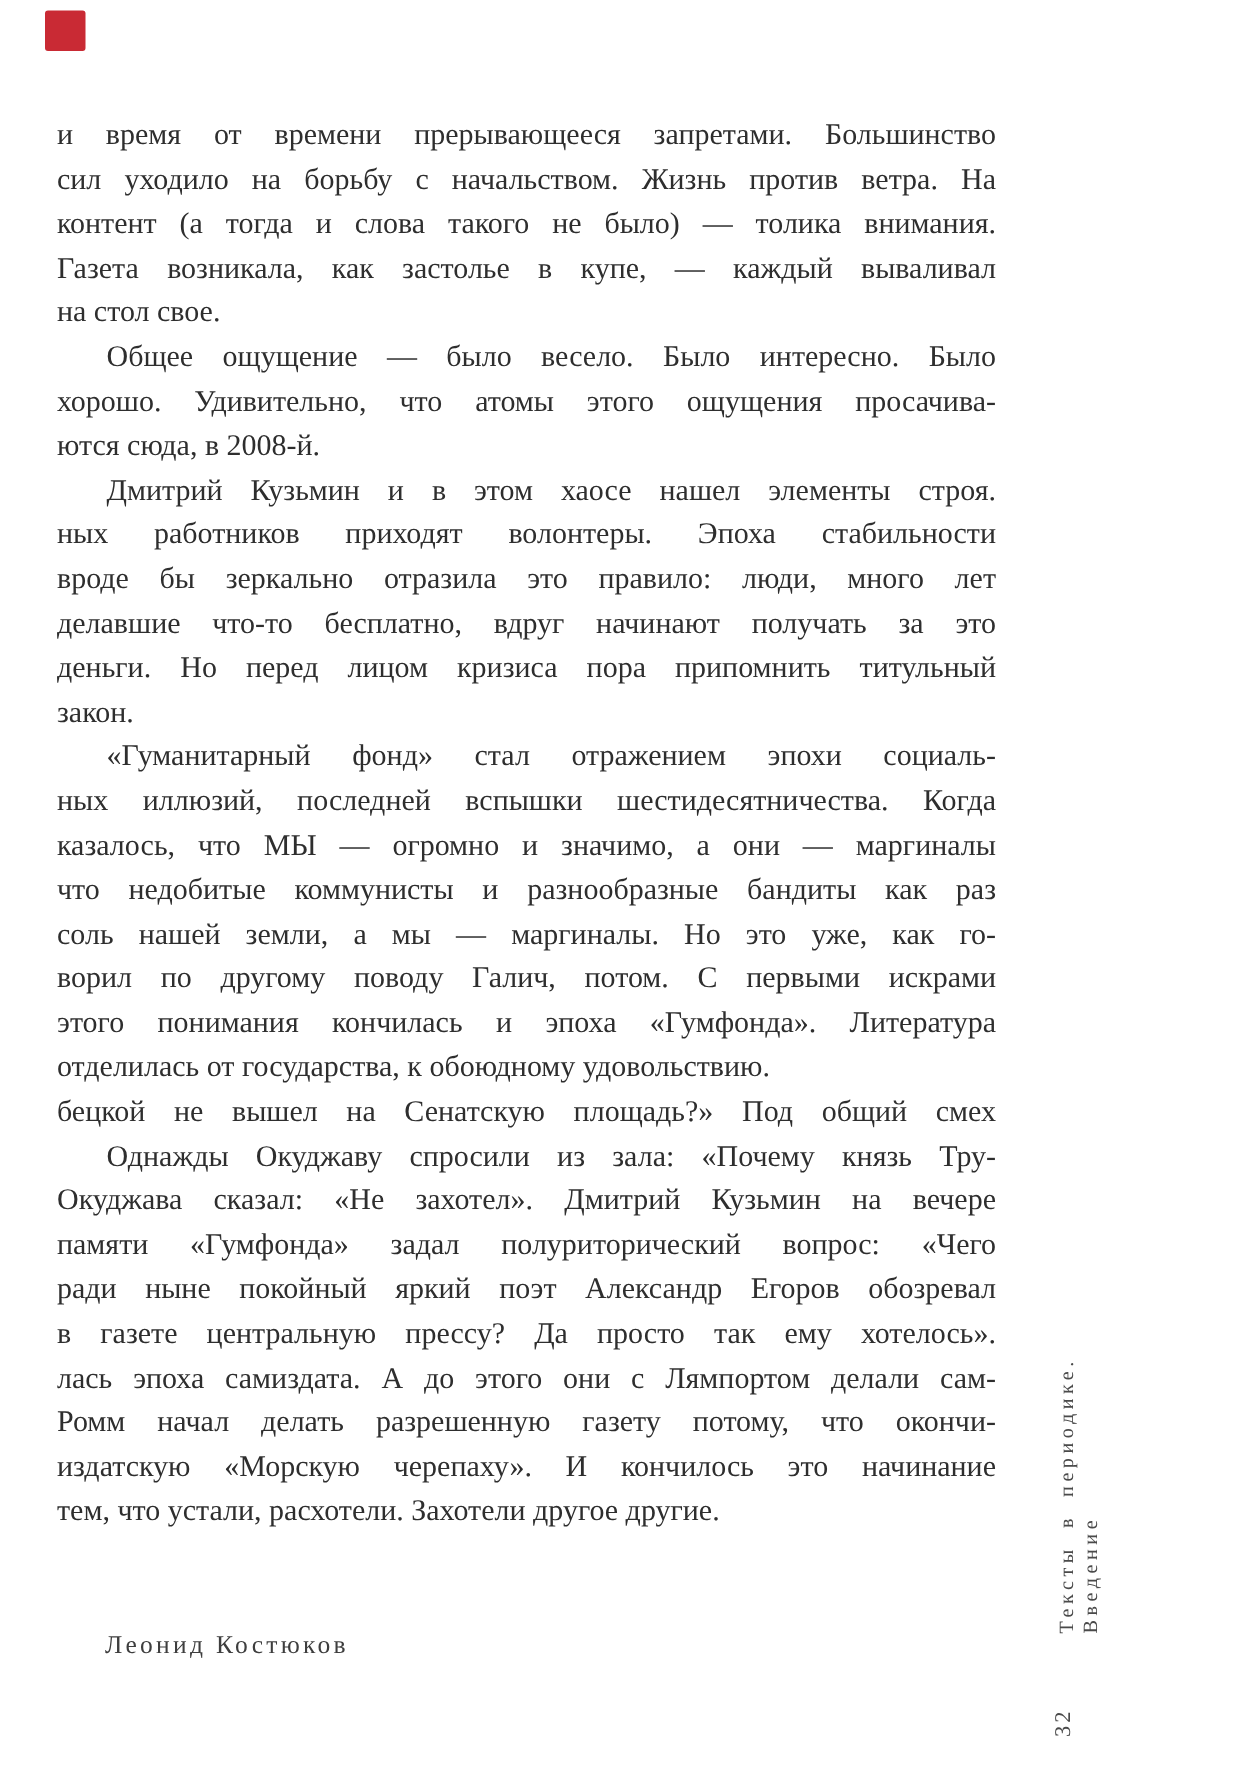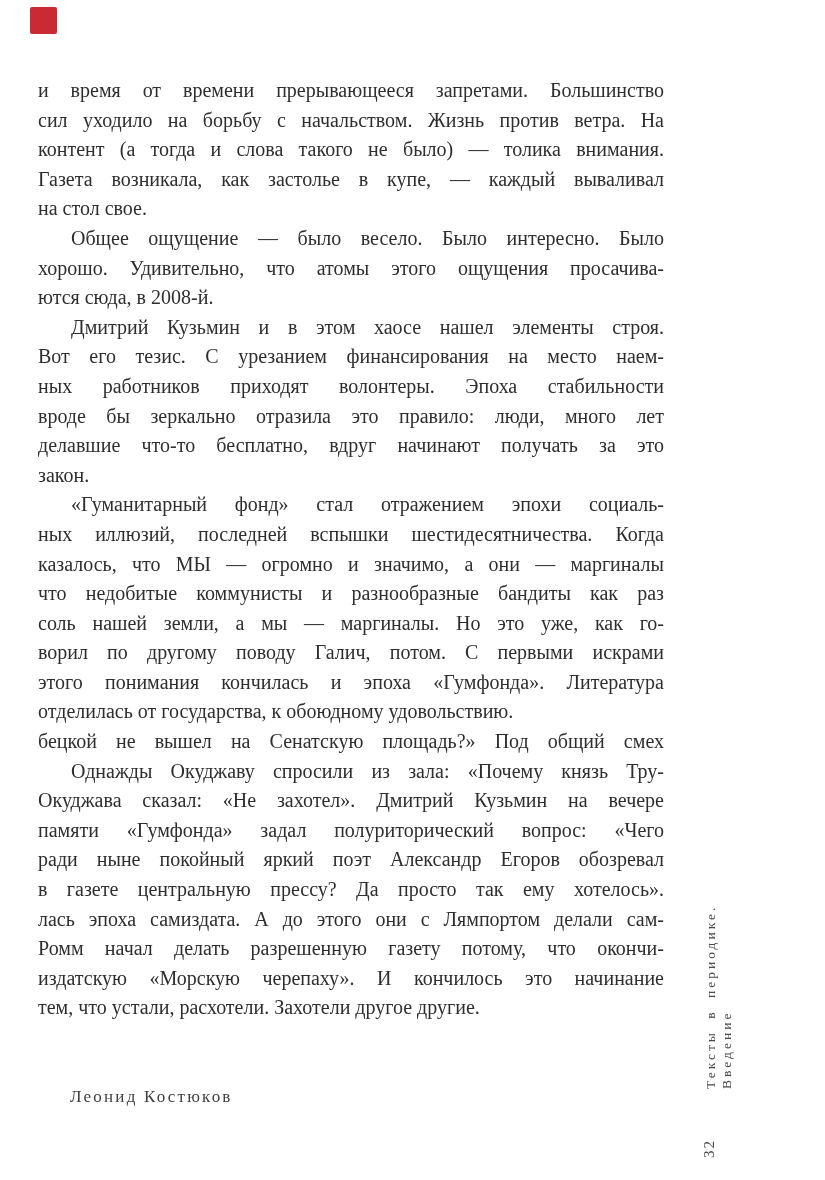--- a/index.html
+++ b/index.html
@@ -79,24 +79,24 @@
   <div class="text-block" id="body-text">
       <div class="line">и время от времени прерывающееся запретами. Большинство</div>
       <div class="line">сил уходило на борьбу с начальством. Жизнь против ветра. На</div>
       <div class="line">контент (а тогда и слова такого не было) — толика внимания.</div>
       <div class="line">Газета возникала, как застолье в купе, — каждый вываливал</div>
       <div class="line pl">на стол свое.</div>
       <div class="line indent">Общее ощущение — было весело. Было интересно. Было</div>
       <div class="line">хорошо. Удивительно, что атомы этого ощущения просачива-</div>
       <div class="line pl">ются сюда, в 2008-й.</div>
       <div class="line indent">Дмитрий Кузьмин и в этом хаосе нашел элементы строя.</div>
-      <div class="line">Вот его тезис. С урезанием финансирования на место наем-</div>
       <div class="line">ных работников приходят волонтеры. Эпоха стабильности</div>
       <div class="line">вроде бы зеркально отразила это правило: люди, много лет</div>
       <div class="line">делавшие что-то бесплатно, вдруг начинают получать за это</div>
+      <div class="line">деньги. Но перед лицом кризиса пора припомнить титульный</div>
       <div class="line pl">закон.</div>
       <div class="line indent">«Гуманитарный фонд» стал отражением эпохи социаль-</div>
       <div class="line">ных иллюзий, последней вспышки шестидесятничества. Когда</div>
       <div class="line">казалось, что МЫ — огромно и значимо, а они — маргиналы</div>
       <div class="line">что недобитые коммунисты и разнообразные бандиты как раз</div>
       <div class="line">соль нашей земли, а мы — маргиналы. Но это уже, как го-</div>
       <div class="line">ворил по другому поводу Галич, потом. С первыми искрами</div>
       <div class="line">этого понимания кончилась и эпоха «Гумфонда». Литература</div>
       <div class="line pl">отделилась от государства, к обоюдному удовольствию.</div>
       <div class="line">бецкой не вышел на Сенатскую площадь?» Под общий смех</div>

